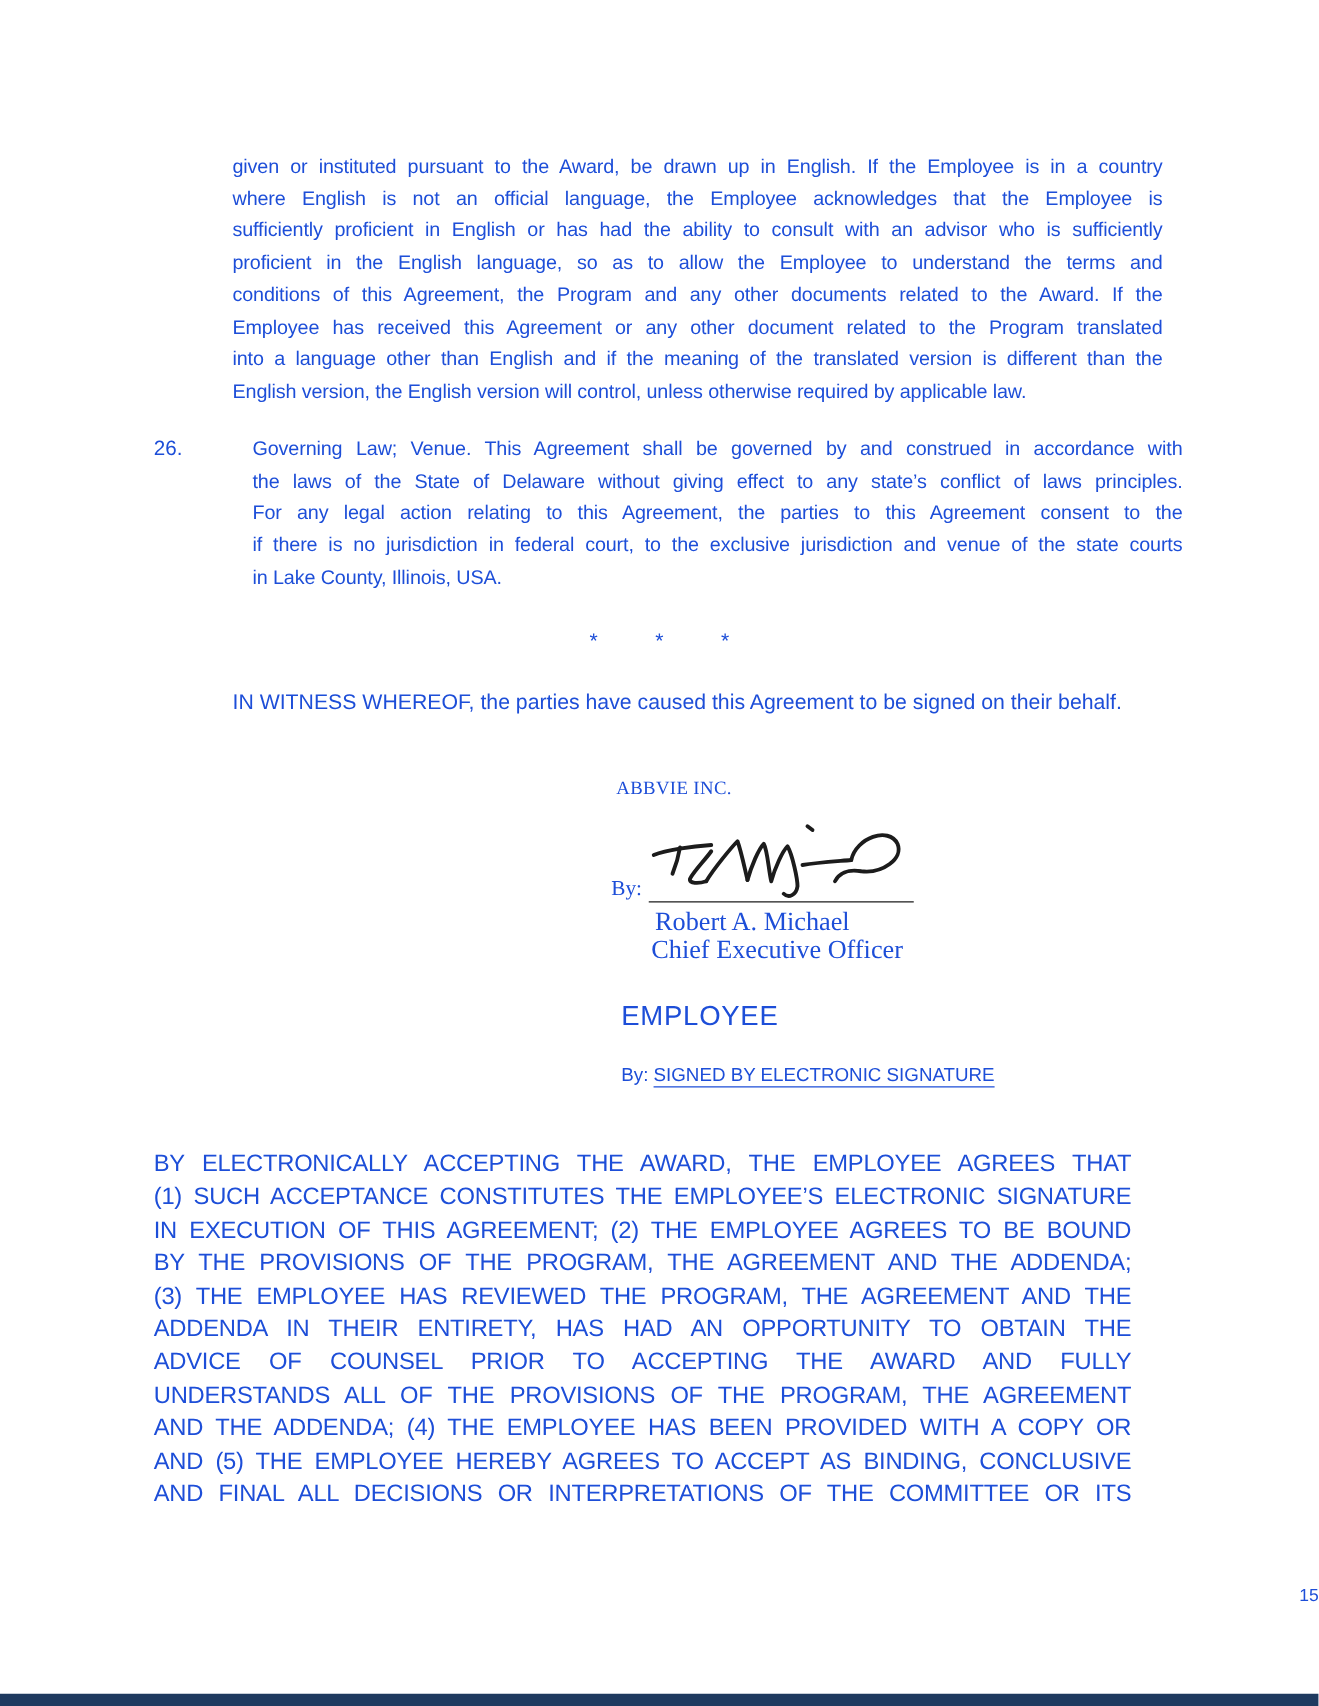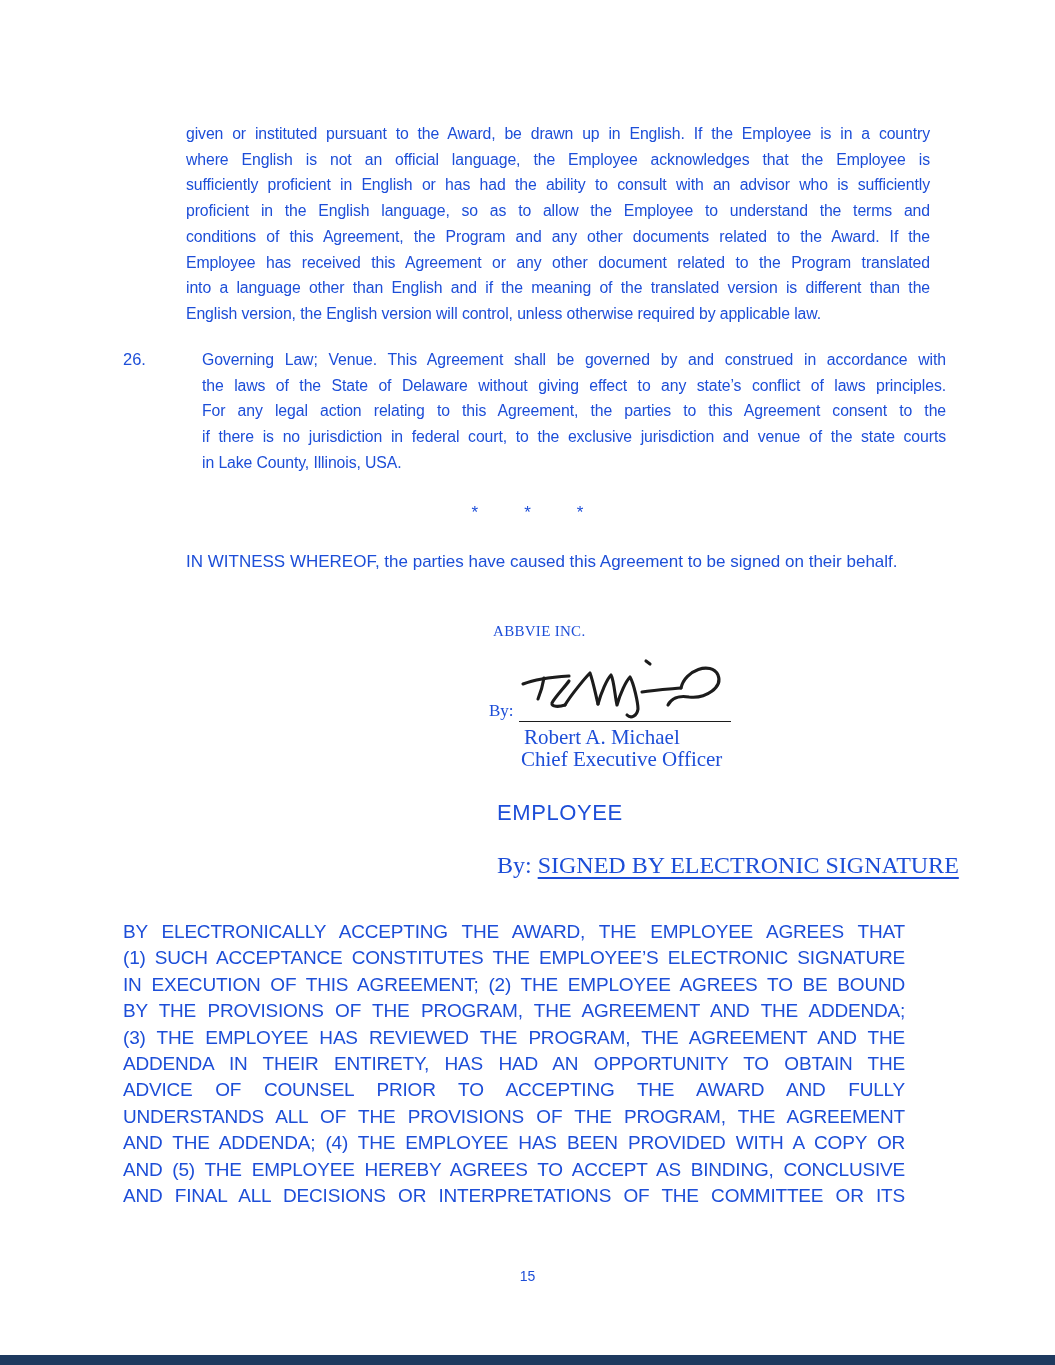--- a/index.html
+++ b/index.html
@@ -16,23 +16,23 @@
   .item-number { font-size:16.5px; line-height:25.7px; }
   .stars-row { left:0; width:1055px; text-align:center; font-size:17px; letter-spacing:0; }
   .stars-row span { display:inline-block; margin:0 23px; }
   .witness { font-size:17px; line-height:25.7px; }
   .serif { font-family:"Liberation Serif", serif; }
   .company-name { font-size:15px; letter-spacing:0.3px; }
   .by-label { font-size:17px; }
   .sig-line { border-bottom:1.6px solid #1c1c1c; }
   .signer { font-size:21px; line-height:22px; }
   .employee-heading { font-size:22px; letter-spacing:0.6px; }
-  .esig { font-size:24px;font-family:Liberation Serif, serif; }
+  .esig { font-size:15px; }
   .esig .esig-text { text-decoration:underline; text-underline-offset:4px; }
-  .page-number { left:0; width:1055px; text-align:center; font-size:14px; }
+  .page-number { left:0; width:1055px; text-align:right; font-size:14px; }
   .footer-note { font-size:13.5px; }
   .bottom-bar { left:0; bottom:0; width:1055px; height:10px; }
   svg.sig { overflow:visible; }
 </style>
 </head>
 <body>
 
 <div class="page">
 
   <div class="abs jpara body-para" style="left:186px; top:121px;">

